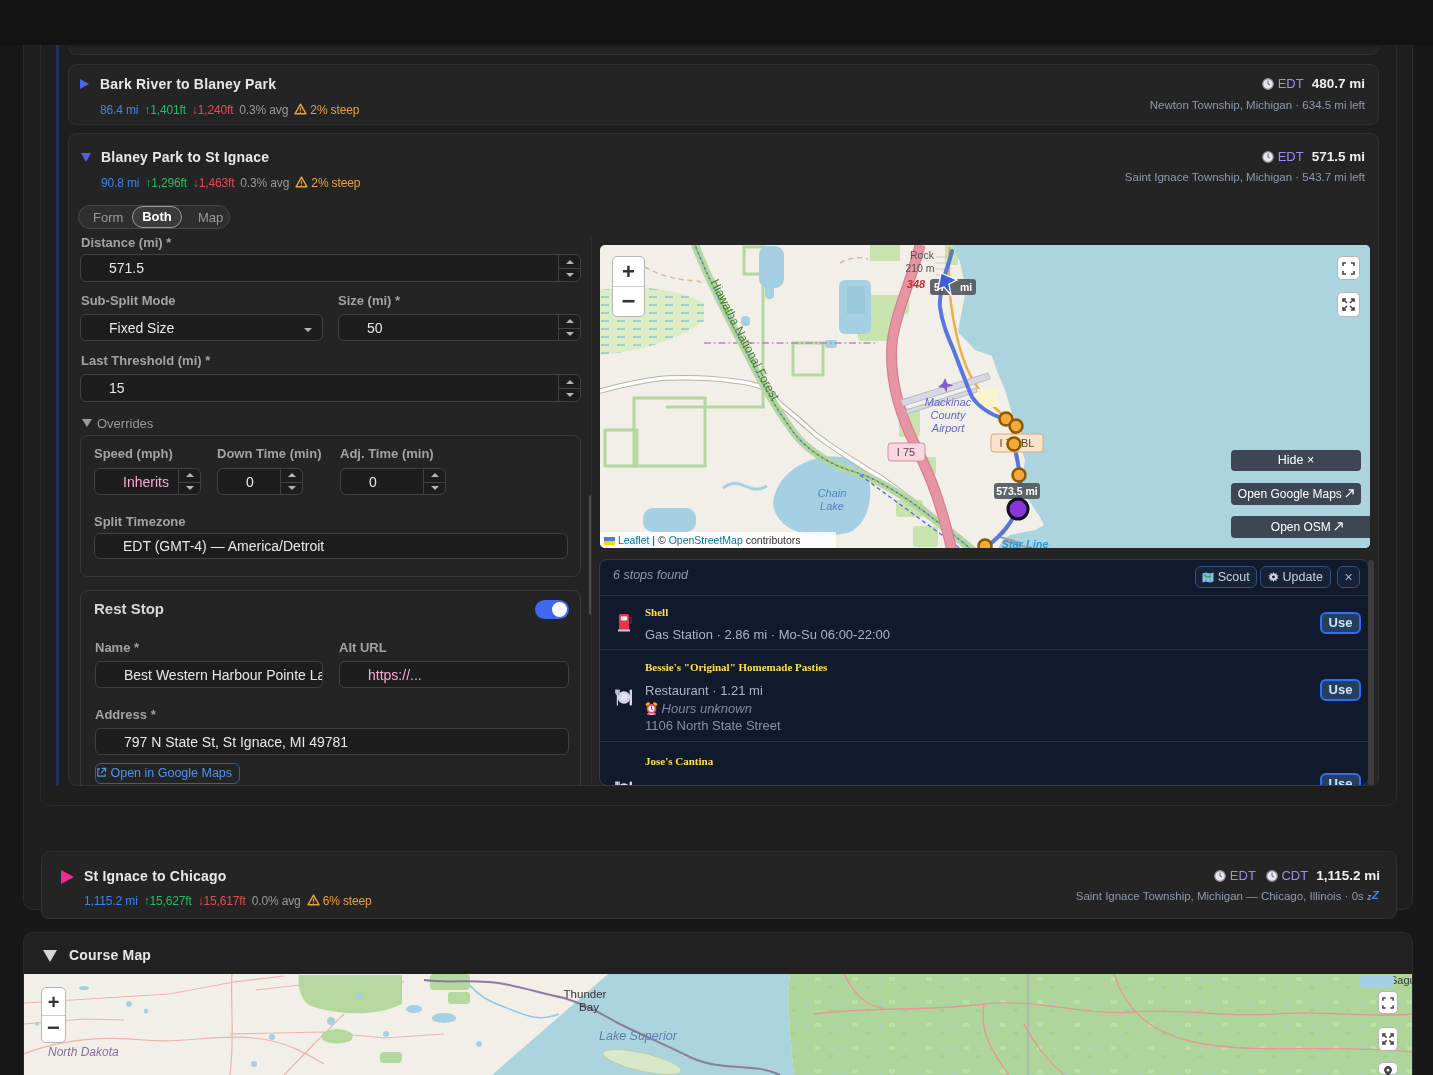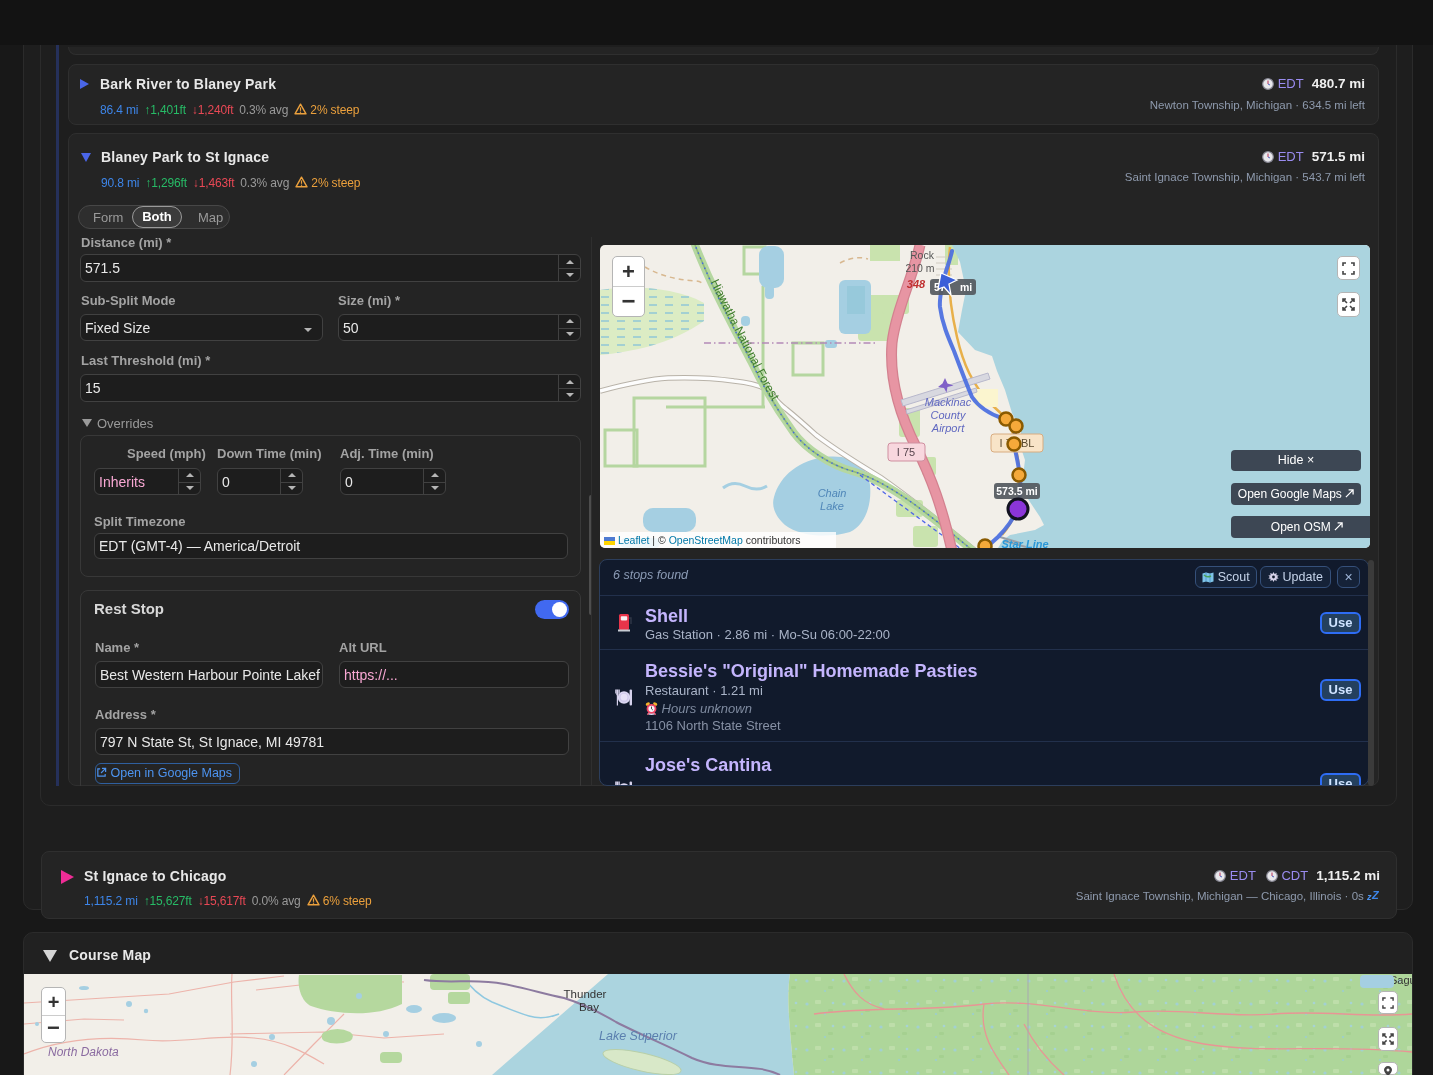--- a/index.html
+++ b/index.html
@@ -31,36 +31,36 @@
 .meta2 { font-size:11.5px; color:#8e9aad; white-space:nowrap; }
 .clockico { display:inline-block; vertical-align:-2px; }
 .warnico { display:inline-block; vertical-align:-1px; }
 
 #tabs { left:78px; top:205px; width:152px; height:24px; background:#2e2e2e; border:1px solid #474747; border-radius:12px; font-size:13px; color:#9a9a9a; }
 #tabs .t { position:absolute; top:4px; }
 #tabboth { position:absolute; left:53px; top:0px; width:50px; height:22px; background:#3b3b3b; border:1px solid #9a9a9a; border-radius:11px; color:#fff; font-weight:700; text-align:center; line-height:20px; font-size:13px; }
 
 #formcol { left:68px; top:237px; width:524px; height:549px; overflow:hidden; }
 .flabel { position:absolute; font-size:13px; font-weight:700; color:#a3a3a3; }
-.finput { position:absolute; background:#1d1d1d; border:1px solid #414141; border-radius:6px; color:#e8e8e8; font-size:14px; line-height:26px; padding-left:4px; white-space:nowrap; overflow:hidden; }
+.finput { position:absolute; background:#1d1d1d; border:1px solid #414141; border-radius:6px; color:#e8e8e8; font-size:14px; line-height:26px; padding-left:28px; white-space:nowrap; overflow:hidden; }
 .finput .ph { color:#f9a8d4; }
 .spinner { position:absolute; right:0; top:0; bottom:0; width:22px; border-left:1px solid #414141; }
 .spinner .su, .spinner .sd { position:absolute; left:0; right:0; height:50%; }
 .spinner .sd { top:50%; border-top:1px solid #414141; }
 .arr-u { position:absolute; left:50%; top:50%; margin-left:-4px; margin-top:-2px; width:0; height:0; border-left:4px solid transparent; border-right:4px solid transparent; border-bottom:4px solid #b5b5b5; }
 .arr-d { position:absolute; left:50%; top:50%; margin-left:-4px; margin-top:-2px; width:0; height:0; border-left:4px solid transparent; border-right:4px solid transparent; border-top:4px solid #b5b5b5; }
 .gbox { position:absolute; border:1px solid #383838; border-radius:8px; }
 
 #map1 { left:600px; top:245px; width:770px; height:303px; overflow:hidden; border-radius:5px; }
 #stops { left:599px; top:559px; width:770px; height:227px; background:#111a2c; border:1px solid #2c3e5c; border-radius:8px; overflow:hidden; font-size:13px; }
 .mapbtn { position:absolute; background:#3d4754; border-radius:4px; color:#fff; font-size:12.5px; text-align:center; }
 .lzoom { position:absolute; background:#fff; border:1px solid #b5b5b5; border-radius:5px; color:#333; text-align:center; }
 .usebtn { position:absolute; width:41px; height:22px; border:2px solid #2e6df5; border-radius:6px; background:#24405e; color:#cfe3ff; font-weight:700; font-size:13px; text-align:center; line-height:18px; }
 .hbtn { position:absolute; height:22px; border:1px solid #35507a; border-radius:6px; color:#c6d4ea; font-size:12.5px; line-height:20px; text-align:center; background:#152238; }
-.srow-t { position:absolute; font-weight:700; font-size:18px; color:#c4b5fd; }
+.srow-t { position:absolute; font-weight:700; font-size:11px; color:#fde047;font-family:Liberation Serif, serif; }
 .srow-s { position:absolute; font-size:13px; color:#aab4c8; }
 .sep { position:absolute; left:0; width:770px; height:1px; background:#22304c; }
 #cmap { left:24px; top:974px; width:1388px; height:101px; }
 </style>
 </head>
 <body>
 <div id="app">
   <div class="abs" id="outer"></div>
   <div class="abs" id="lvl1"></div>
   <div class="abs" id="blueline"></div>
@@ -130,21 +130,21 @@
           <div class="su">
             <div class="arr-u"></div>
           </div>
           <div class="sd">
             <div class="arr-d"></div>
           </div>
         </div></div>
     <div class="abs" style="left:14px; top:182px; width:0; height:0; border-left:5px solid transparent; border-right:5px solid transparent; border-top:8px solid #9a9a9a;"></div>
     <div class="abs" style="left:29px; top:179px; font-size:13px; color:#9a9a9a;">Overrides</div>
     <div class="gbox" style="left:12px; top:198px; width:501px; height:142px;">
-      <div class="flabel" style="left:13px; top:10px;margin-left:33px;">Speed (mph)</div>
+      <div class="flabel" style="left:13px; top:10px;">Speed (mph)</div>
       <div class="finput" style="left:13px; top:32px; width:107px; height:27px;"><span class="ph">Inherits</span><div class="spinner">
             <div class="su">
               <div class="arr-u"></div>
             </div>
             <div class="sd">
               <div class="arr-d"></div>
             </div>
           </div></div>
       <div class="flabel" style="left:136px; top:10px;">Down Time (min)</div>
       <div class="finput" style="left:136px; top:32px; width:86px; height:27px;">0<div class="spinner">

